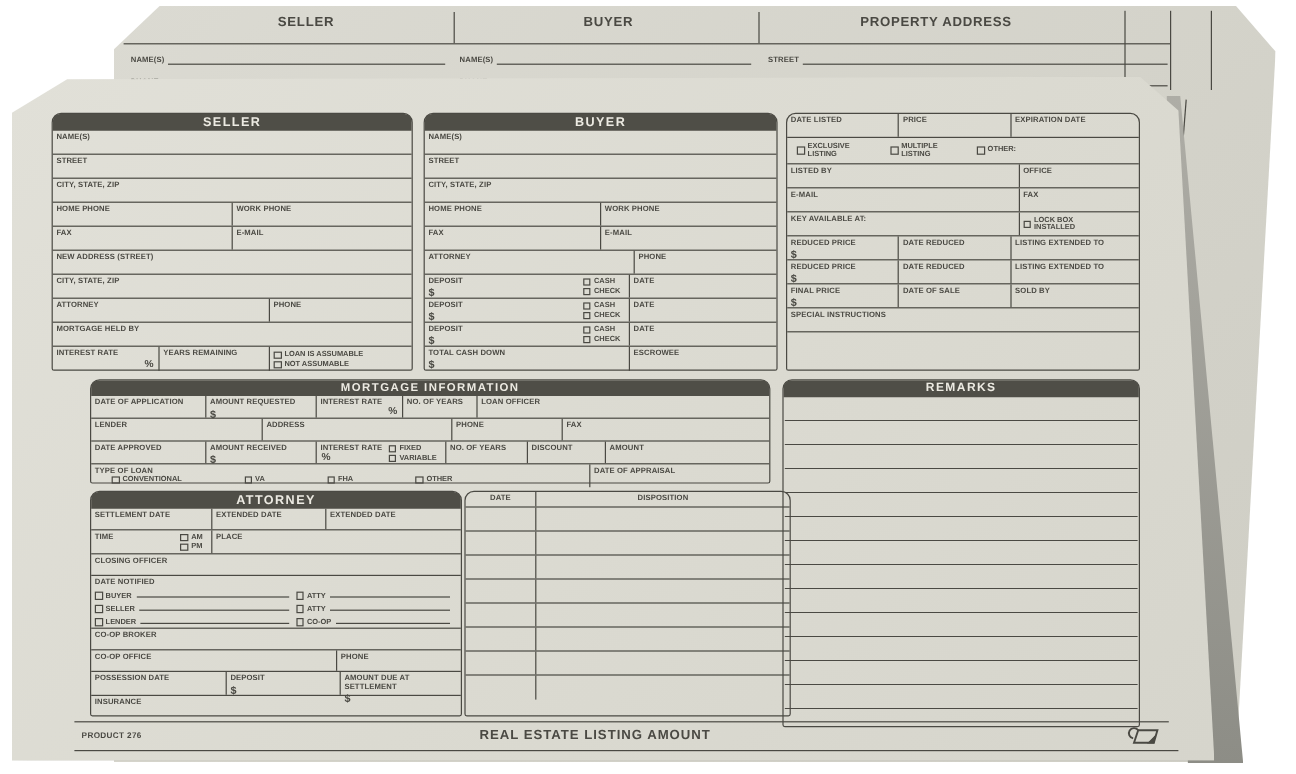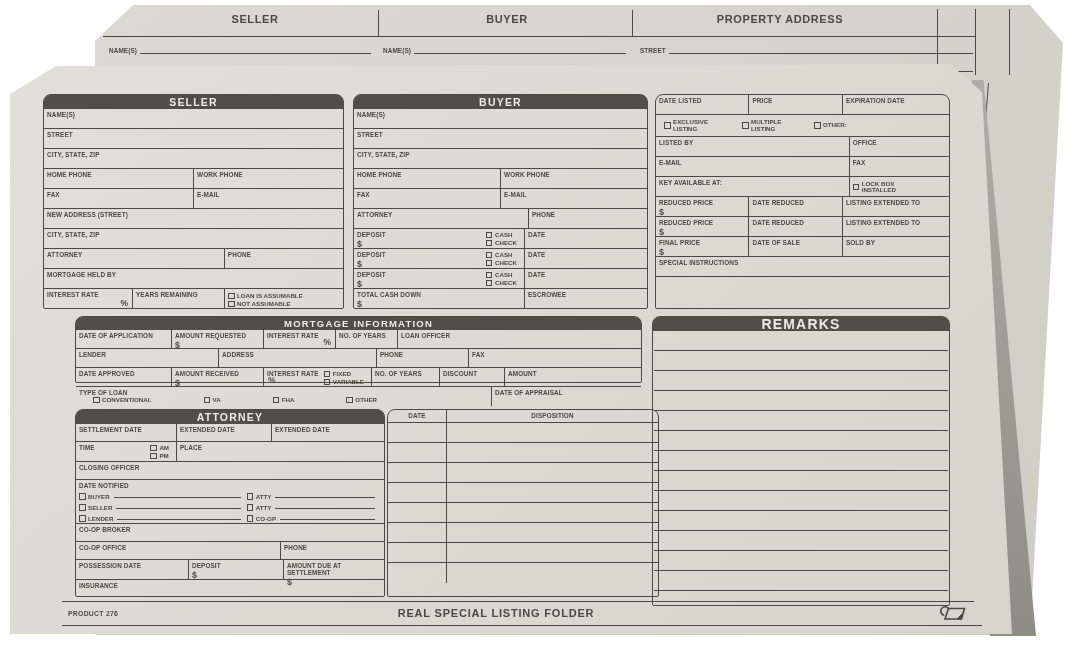--- a/index.html
+++ b/index.html
@@ -408,21 +408,21 @@
         </div>
         <div class="row h38">
             <div class="cell">
               <span class="lbl">SPECIAL INSTRUCTIONS</span>
               <span class="subline"></span>
             </div>
           </div>
       </div>
     </div>
 
-    <div class="panel" style="left:65px;top:252px;width:567px;height:67px">
+    <div class="panel" style="left:65px;top:252px;width:567px;height:87px">
       <div class="bar b13">MORTGAGE INFORMATION</div>
       <div class="rows">
         <div class="row h19">
           <div class="cell" style="flex:0 0 95px">
               <span class="lbl">DATE OF APPLICATION</span>
             </div>
           <div class="cell bl" style="flex:0 0 92px">
               <span class="lbl">AMOUNT REQUESTED</span>
               <span class="sym">$</span>
             </div>
@@ -510,21 +510,21 @@
             </div>
           </div>
           <div class="cell bl" style="flex:0 0 150px">
               <span class="lbl">DATE OF APPRAISAL</span>
             </div>
         </div>
       </div>
     </div>
 
     <div class="panel" style="left:642px;top:252px;width:298px;height:290px">
-      <div class="bar b14" style="font-size:14px">REMARKS</div>
+      <div class="bar b14" style="font-size:10px">REMARKS</div>
       <div class="remark-lines"></div>
     </div>
 
     <div class="panel" style="left:65px;top:345px;width:310px;height:188px">
       <div class="bar b14">ATTORNEY</div>
       <div class="rows">
         <div class="row h18">
           <div class="cell" style="flex:0 0 100px">
               <span class="lbl">SETTLEMENT DATE</span>
             </div>
@@ -677,21 +677,21 @@
           </div>
         <div class="row h20">
             <div class="cell" style="flex:0 0 58px"></div>
             <div class="cell bl"></div>
           </div>
       </div>
     </div>
 
     <div class="foot-line" style="left:52px;right:38px;top:537px"></div>
     <div class="foot-product">PRODUCT 276</div>
-    <div class="foot-title">REAL SPECIAL LISTING FOLDER</div>
+    <div class="foot-title">REAL ESTATE LISTING AMOUNT</div>
     <div class="foot-line" style="left:52px;right:30px;top:561px"></div>
     <div class="foot-logo">
       <svg width="30" height="20" viewBox="0 0 30 20">
         <path d="M10.5 4.5 L26.5 4.5 L23.5 15 L7 15 Z" fill="none" stroke="#4a4943" stroke-width="1.6"></path>
         <path d="M10.5 4.5 a4.3 4.3 0 1 0 -4.2 6.8" fill="none" stroke="#4a4943" stroke-width="1.6"></path>
         <path d="M19 15 L24.5 9.5 L23.5 15 Z" fill="#4a4943" stroke="#4a4943" stroke-width="1"></path>
       </svg>
     </div>
 
   </div>

